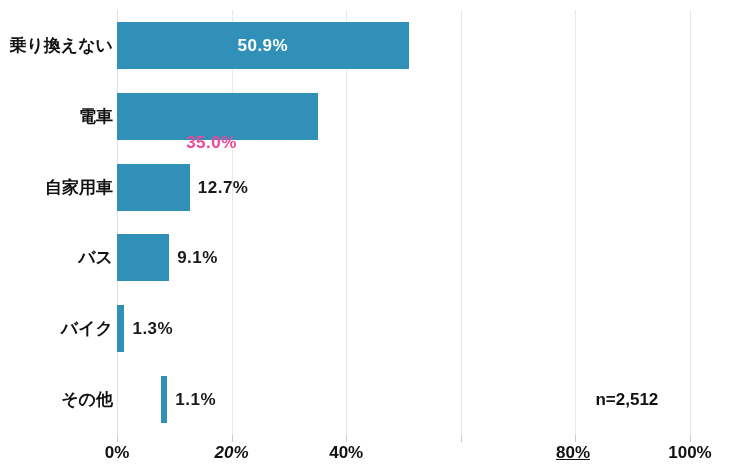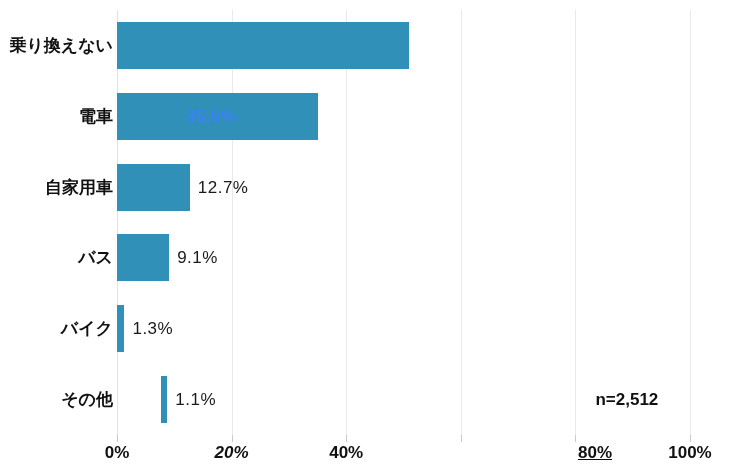--- a/index.html
+++ b/index.html
@@ -66,21 +66,21 @@
     letter-spacing: 0.5px;
     white-space: nowrap;
   }
   .bar-value-outside {
     position: absolute;
     top: 0;
     height: 47px;
     line-height: 47px;
     color: #1a1a1a;
     font-size: 17px;
-    font-weight: normal;
+    font-weight: bold;
     letter-spacing: 0.5px;
     white-space: nowrap;
   }
 
   
   .cat-label {
     position: absolute;
     right: 627px;          
     width: 200px;
     text-align: right;
@@ -128,24 +128,25 @@
 
   <div id="plot-area">
       <div class="gridline axis-zero" style="left: 0px;"></div>
       <div class="gridline" style="left: 114.6px;"></div>
       <div class="gridline" style="left: 229.2px;"></div>
       <div class="gridline" style="left: 343.8px;"></div>
       <div class="gridline" style="left: 458.4px;"></div>
       <div class="gridline" style="left: 573px;"></div>
       <div class="bar-row" style="top: 12px;">
         <div class="bar" style="width: 291.657px; background: rgb(49, 144, 184);"></div>
+        <div class="bar-value-inside" style="color: rgb(255, 255, 255); width: 291.657px;">50.9%</div>
       </div>
       <div class="bar-row" style="top: 83px;">
         <div class="bar" style="width: 200.55px; background: rgb(49, 144, 184);"></div>
-        <div class="bar-value-inside" style="color: #3b82f6; width: 189px;">35.0%</div>
+        <div class="bar-value-inside" style="color: #ec4899; width: 189px; margin-top: 26px;">35.0%</div>
       </div>
       <div class="bar-row" style="top: 154px;">
         <div class="bar" style="width: 72.771px; background: rgb(49, 144, 184);"></div>
         <div class="bar-value-outside" style="color: rgb(26, 26, 26); left: 80.771px;">12.7%</div>
       </div>
       <div class="bar-row" style="top: 224px; padding-left: 28px;">
         <div class="bar" style="width: 52.143px; background: rgb(49, 144, 184);"></div>
         <div class="bar-value-outside" style="color: rgb(26, 26, 26); left: 60.143px;">9.1%</div>
       </div>
       <div class="bar-row" style="top: 295px;">
@@ -167,17 +168,17 @@
     <div class="cat-label" style="top: 305px; color: rgb(17, 17, 17);">バイク</div>
     <div class="cat-label" style="top: 376px; color: rgb(17, 17, 17);">その他</div>
     <div class="tick-mark" style="left: 117px;"></div>
     <div class="tick-label" style="left: 117px;">0%</div>
     <div class="tick-mark" style="left: 231.6px;"></div>
     <div class="tick-label" style="left: 231.6px; font-style: italic;">20%</div>
     <div class="tick-mark" style="left: 346.2px;"></div>
     <div class="tick-label" style="left: 346.2px;">40%</div>
     <div class="tick-mark" style="left: 460.8px;"></div>
     <div class="tick-mark" style="left: 575.4px;"></div>
-    <div class="tick-label" style="left: 595px; text-decoration: underline;">80%</div>
+    <div class="tick-label" style="left: 573px; text-decoration: underline;">80%</div>
     <div class="tick-mark" style="left: 690px;"></div>
     <div class="tick-label" style="left: 690px;">100%</div>
     <div id="sample-size" style="position: absolute; font-size: 17px; font-weight: bold; color: rgb(17, 17, 17); white-space: nowrap; left: 595.455px; top: 376px; height: 47px; line-height: 47px;">n=2,512</div>
   </div>
 
 </body></html>

